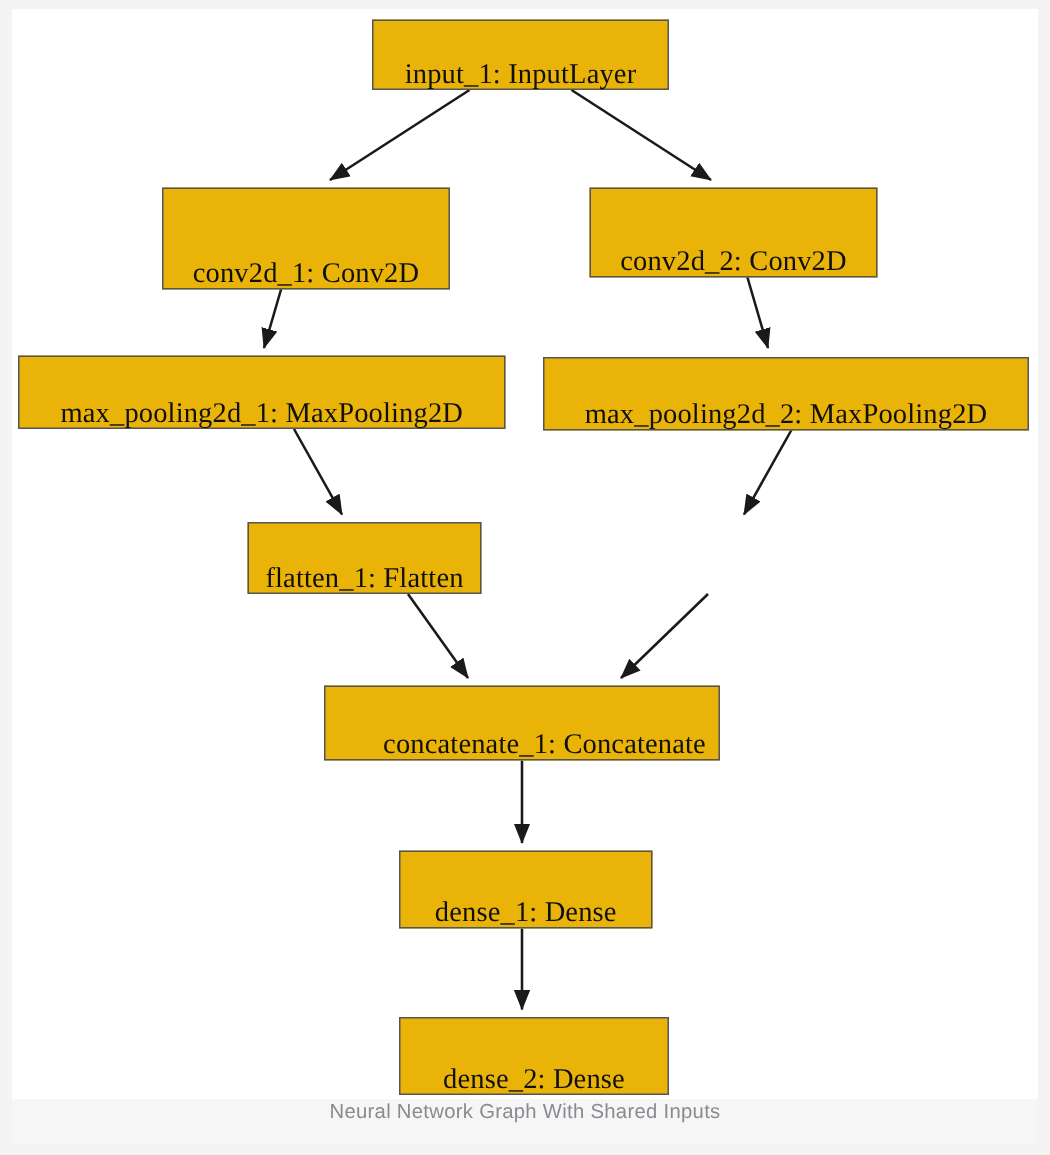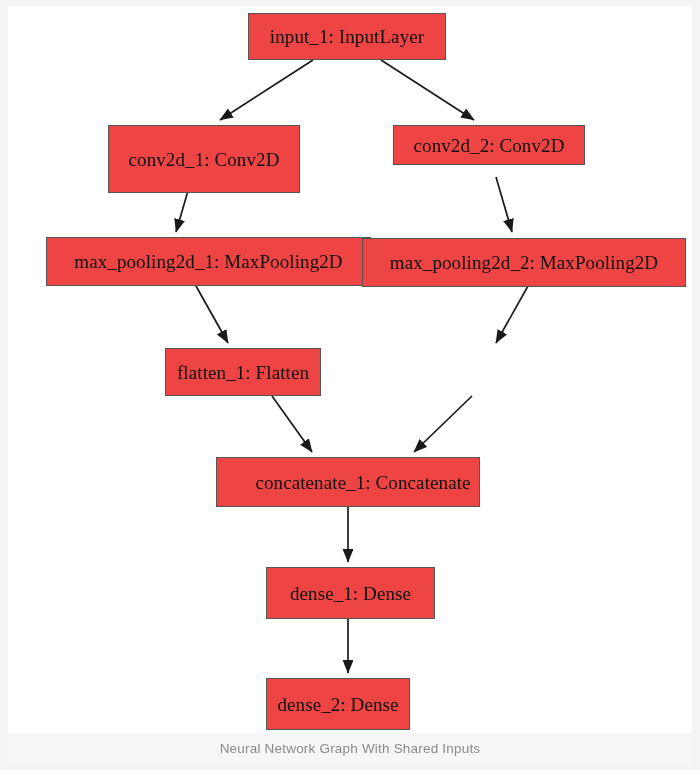--- a/index.html
+++ b/index.html
@@ -26,41 +26,40 @@
   #graph-canvas {
     position: absolute;
     left: 0;
     top: 0;
     width: 700px;
     height: 735px;
   }
   .node {
     position: absolute;
     box-sizing: border-box;
-    background: #ef4444;
+    background: #eab308;
     border: 1.6px solid #555555;
     display: flex;
-    align-items: center;
+    align-items: flex-end;
     justify-content: center;
     color: #101010;
     font-family: "Liberation Serif", "DejaVu Serif", serif;
     font-size: 19px;
     line-height: 1;
     white-space: nowrap;
     letter-spacing: 0.1px;
   }
   #caption-bar {
     position: absolute;
     left: 8px;
     top: 733px;
     width: 684px;
     height: 30px;
     background: #f6f6f7;
     display: flex;
-    align-items: center;
     justify-content: center;
   }
   #caption-text {
     font-family: "Liberation Sans", "DejaVu Sans", sans-serif;
     font-size: 13.5px;
     color: #8a8a90;
     letter-spacing: 0.2px;
   }
 </style>
 </head>
@@ -91,46 +90,46 @@
   </svg>
 
   <div class="node" style="left:248px; top:13px; width:198px; height:47px;">
     <span>input_1: InputLayer</span>
   </div>
 
   <div class="node" style="left:108px; top:125px; width:192px; height:68px;">
     <span>conv2d_1: Conv2D</span>
   </div>
 
-  <div class="node" style="left:393px; top:125px; width:192px; height:40px;">
+  <div class="node" style="left:393px; top:125px; width:192px; height:60px;">
     <span>conv2d_2: Conv2D</span>
   </div>
 
-  <div class="node" style="left:12px; top:237px; width:325px; height:49px;margin-left:34px;">
+  <div class="node" style="left:12px; top:237px; width:325px; height:49px;">
     <span>max_pooling2d_1: MaxPooling2D</span>
   </div>
 
   <div class="node" style="left:362px; top:238px; width:324px; height:49px;">
     <span>max_pooling2d_2: MaxPooling2D</span>
   </div>
 
   <div class="node" style="left:165px; top:348px; width:156px; height:48px;">
     <span>flatten_1: Flatten</span>
   </div>
 
 
   <div class="node" style="left:216px; top:457px; width:264px; height:50px;padding-left:30px;">
     <span>concatenate_1: Concatenate</span>
   </div>
 
   <div class="node" style="left:266px; top:567px; width:169px; height:52px;">
     <span>dense_1: Dense</span>
   </div>
 
-  <div class="node" style="left:266px; top:678px; width:144px; height:52px;">
+  <div class="node" style="left:266px; top:678px; width:180px; height:52px;">
     <span>dense_2: Dense</span>
   </div>
 
   <div id="caption-bar">
     <span id="caption-text">Neural Network Graph With Shared Inputs</span>
   </div>
 
 </div>
 
 </body></html>

